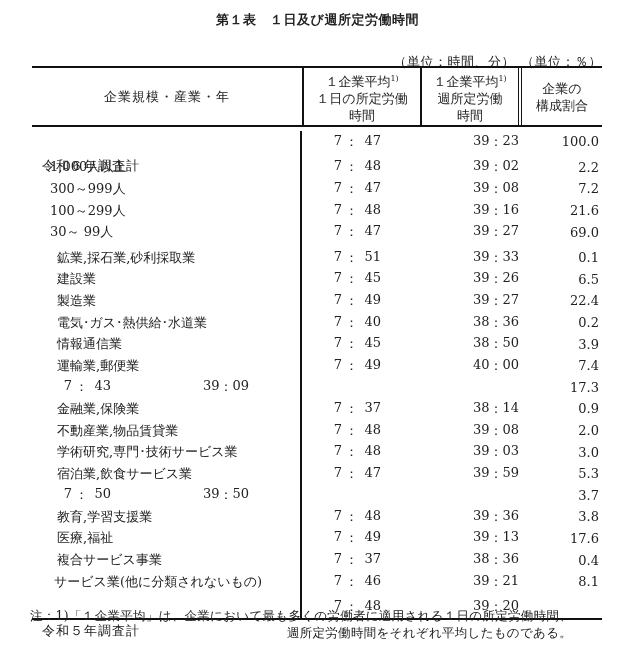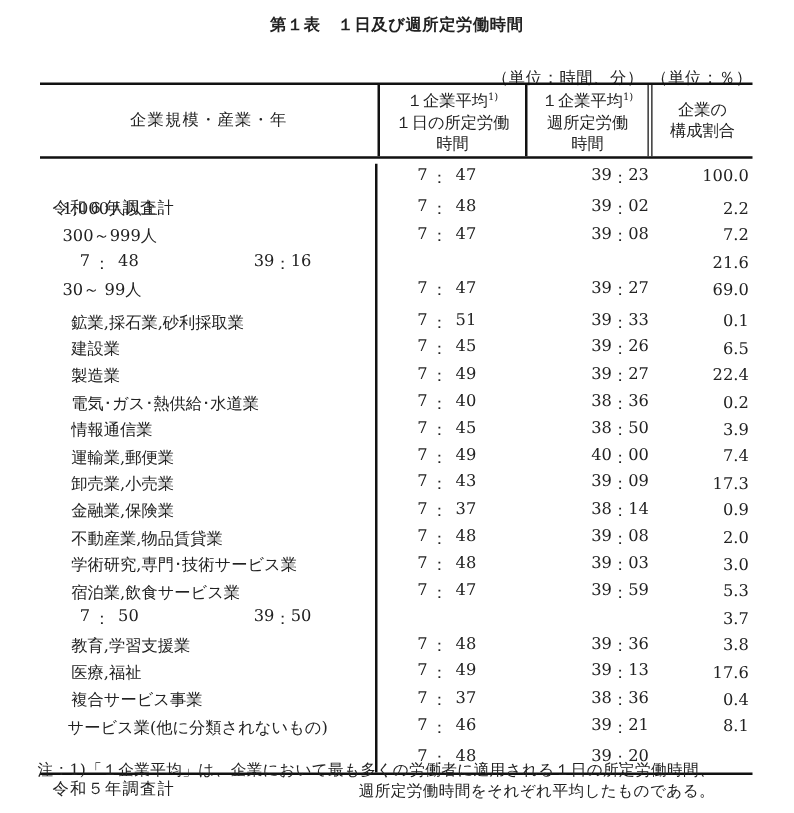--- a/index.html
+++ b/index.html
@@ -123,20 +123,21 @@
           <span class="mm">47</span>
         </div>
         <div class="t2">
           <span class="hh">39</span>
           <span class="sep">：</span>
           <span class="mm">08</span>
         </div>
         <div class="pct">7.2</div>
       </div>
       <div class="row">
+        <div class="lbl l1">100～299人</div>
         <div class="t1">
           <span class="hh">7</span>
           <span class="sep">：</span>
           <span class="mm">48</span>
         </div>
         <div class="t2">
           <span class="hh">39</span>
           <span class="sep">：</span>
           <span class="mm">16</span>
         </div>
@@ -234,21 +235,20 @@
           <span class="mm">49</span>
         </div>
         <div class="t2">
           <span class="hh">40</span>
           <span class="sep">：</span>
           <span class="mm">00</span>
         </div>
         <div class="pct">7.4</div>
       </div>
       <div class="row">
-        <div class="lbl l2">卸売業,小売業</div>
         <div class="t1">
           <span class="hh">7</span>
           <span class="sep">：</span>
           <span class="mm">43</span>
         </div>
         <div class="t2">
           <span class="hh">39</span>
           <span class="sep">：</span>
           <span class="mm">09</span>
         </div>

